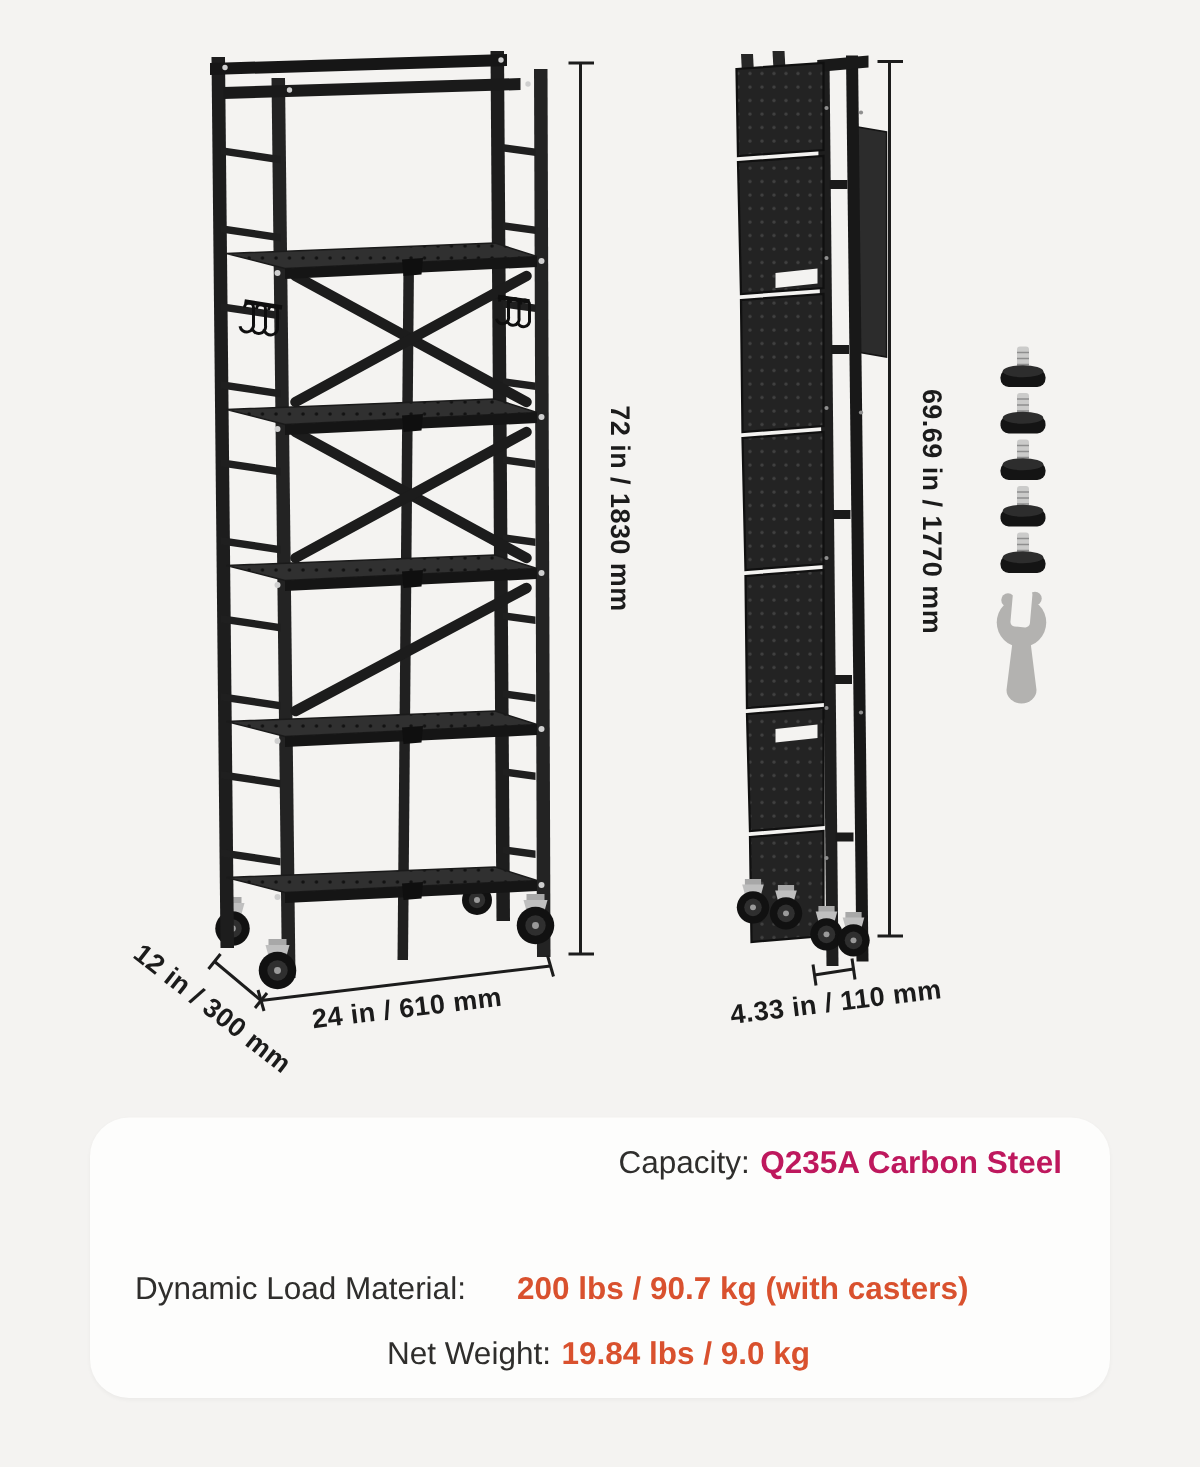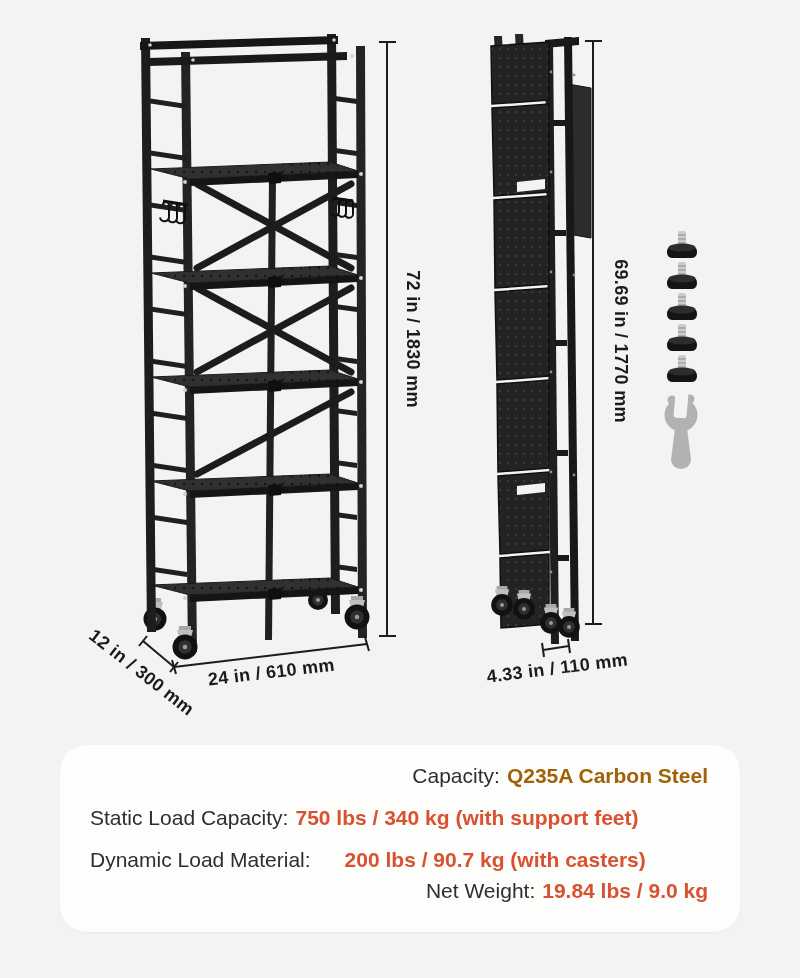--- a/index.html
+++ b/index.html
@@ -32,21 +32,21 @@
     left:30px;right:32px;
     font-size:21px;
     line-height:27px;
     color:#2f2e2c;
     white-space:nowrap;
   }
   .spec-row .spec-value{font-weight:700;margin-left:7px;}
   .spec-row-material{top:17px;text-align:right;}
   .spec-row-static{top:59px;text-align:left;}
   .spec-row-dynamic{top:101px;text-align:left;}
-  .spec-row-net{top:132px;text-align:right;}
+  .spec-row-net{top:144px;text-align:center;}
 </style>
 </head>
 <body style="background: rgb(244, 243, 241);">
 
 <div class="canvas">
 
 <svg class="diagram-svg" width="800" height="745" viewBox="0 0 800 745">
   <defs>
     <pattern id="perfA" width="9" height="8" patternUnits="userSpaceOnUse">
       <rect width="9" height="8" fill="#303030"></rect>
@@ -343,24 +343,21 @@
       <circle cx="672" cy="400" r="4.5" fill="#b3b2b0"></circle>
       <circle cx="690" cy="399" r="4.5" fill="#b3b2b0"></circle>
       <path d="M 675 428 L 671 460 a 10 9 0 0 0 20 0 L 687 428 Z" fill="#b3b2b0"></path>
       <rect x="674.5" y="393" width="13" height="25" rx="3" fill="#f4f3f1" transform="rotate(5 681 405)"></rect>
     </g>
   </g>
 </svg>
 
   <div class="spec-box">
     <div class="spec-row spec-row-material">
-      <span class="spec-label">Capacity:</span><span class="spec-value" style="color: #a16207;">Q235A Carbon Steel</span>
-    </div>
-    <div class="spec-row spec-row-static">
-      <span class="spec-label">Static Load Capacity:</span><span class="spec-value" style="color: rgb(217, 81, 46);">750 lbs / 340 kg (with support feet)</span>
+      <span class="spec-label">Capacity:</span><span class="spec-value" style="color: #be185d;">Q235A Carbon Steel</span>
     </div>
     <div class="spec-row spec-row-dynamic">
       <span class="spec-label">Dynamic Load Material:</span><span class="spec-value" style="color: rgb(217, 81, 46); margin-left: 34px;">200 lbs / 90.7 kg (with casters)</span>
     </div>
     <div class="spec-row spec-row-net">
       <span class="spec-label">Net Weight:</span><span class="spec-value" style="color: rgb(217, 81, 46);">19.84 lbs / 9.0 kg</span>
     </div>
   </div>
 
 </div>

